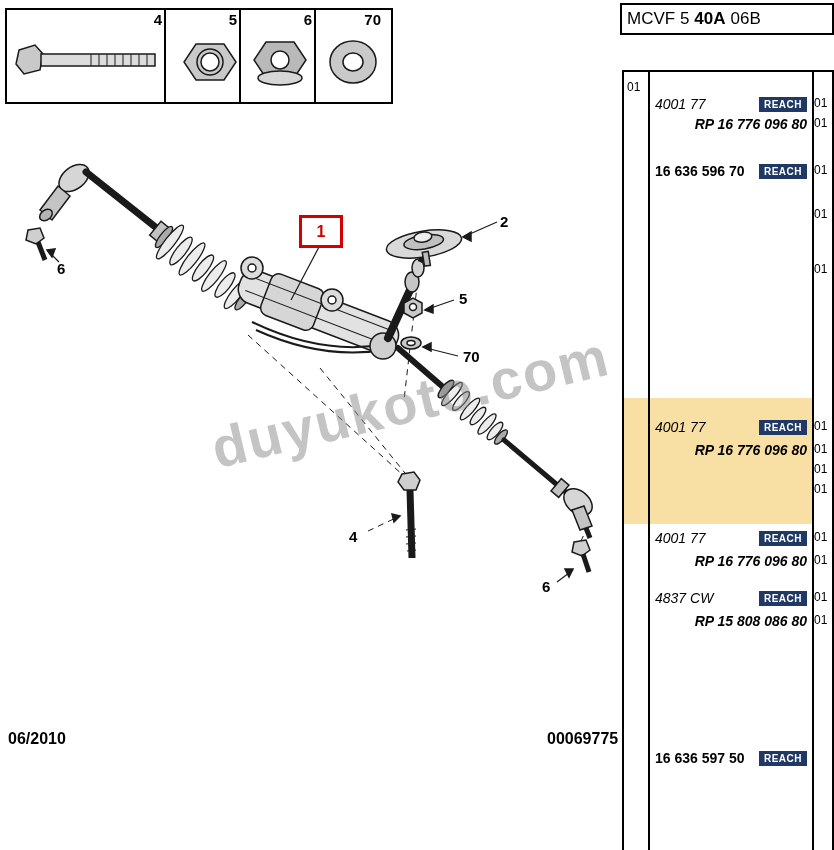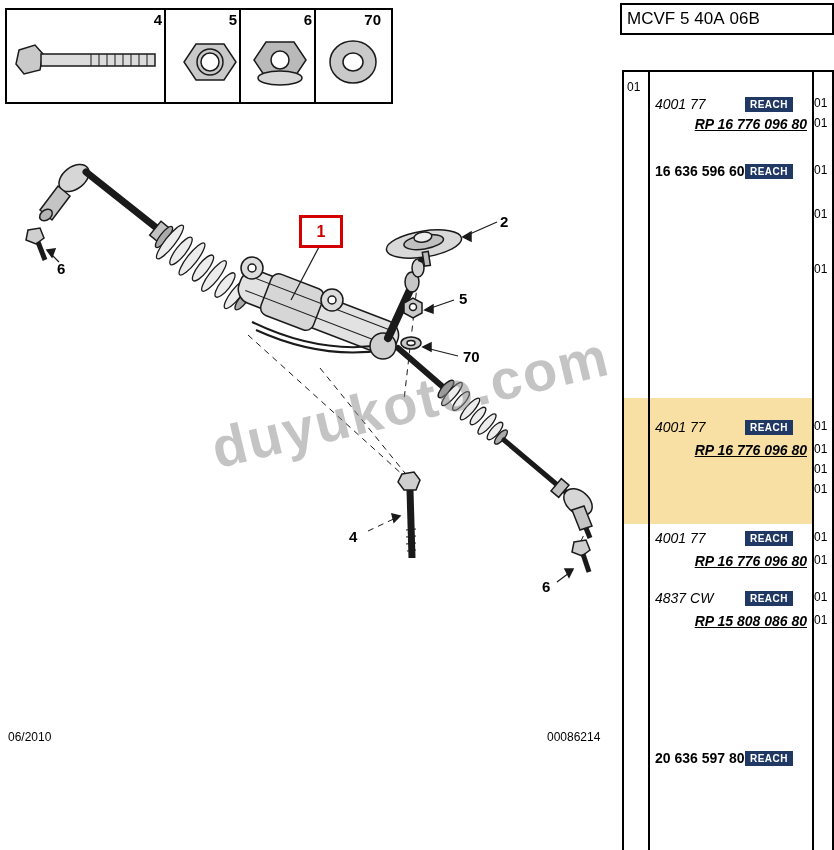--- a/index.html
+++ b/index.html
@@ -10,35 +10,35 @@
   .inset-divider{position:absolute;top:0;width:1.5px;height:100%;background:#000;}
   .inset-label{position:absolute;top:1px;width:22px;text-align:right;font-weight:bold;font-size:15px;}
   .inset-icon{position:absolute;}
   #illustration{position:absolute;left:0;top:110px;}
   #watermark{position:absolute;left:205px;top:418px;font-size:56px;font-weight:bold;
              color:#8a8a8a;opacity:.5;letter-spacing:2px;white-space:nowrap;
              transform:rotate(-13.5deg);transform-origin:0 0;z-index:6;}
   .callout{position:absolute;font-weight:bold;font-size:15px;z-index:7;}
   #callout-1{left:299px;top:215px;width:38px;height:27px;border:3px solid #D40000;color:#CC0000;
              background:#fff;display:flex;align-items:center;justify-content:center;font-size:16px;}
-  .footer-text{position:absolute;font-size:12px;font-weight:normal;}
+  .footer-text{position:absolute;font-size:16px;font-weight:bold;}
   
   #header-box{position:absolute;left:620px;top:3px;width:205px;height:28px;border:2px solid #000;
               display:flex;align-items:center;gap:5px;padding-left:5px;font-size:17px;background:#fff;}
-  .bold{font-weight:normal;}
+  .bold{font-weight:bold;}
   .vline{position:absolute;top:70px;width:1.5px;height:780px;background:#000;z-index:2;}
   #hline-top{position:absolute;left:622px;top:70px;width:211px;height:1.5px;background:#000;z-index:2;}
   #highlight-band{position:absolute;left:623px;top:398px;width:189px;height:126px;background:#F8DFA3;z-index:1;}
   #top-qty{position:absolute;left:627px;top:80px;font-size:12px;z-index:3;}
   .row{position:absolute;left:650px;width:183px;height:20px;display:flex;align-items:center;
        font-size:14px;z-index:3;}
   .row .ref{padding-left:5px;font-style:italic;}
   .row .ref.upright{font-style:normal;font-weight:bold;}
-  .row.rp .ref{margin-left:auto;margin-right:26px;padding-left:0;font-weight:bold;font-style:italic;text-decoration:underline;}
-  .badge{margin-left:auto;margin-right:40px;background:#1F3864;color:#fff;font-size:10px;
+  .row.rp .ref{margin-left:auto;margin-right:26px;padding-left:0;font-weight:bold;font-style:italic;}
+  .badge{margin-left:auto;margin-right:26px;background:#1F3864;color:#fff;font-size:10px;
          font-weight:bold;padding:2px 5px;letter-spacing:.5px;}
   .qty{position:absolute;right:0;top:2px;width:19px;font-size:12px;font-style:normal;font-weight:normal;}
 </style>
 </head>
 <body>
 
 <div id="page">
 
   <div id="inset-box">
     <div class="inset-divider" style="left:157px"></div>
@@ -226,21 +226,21 @@
 
   <div id="callout-1" class="callout">1</div>
   <div class="callout" style="left:500px;top:213px">2</div>
   <div class="callout" style="left:459px;top:290px">5</div>
   <div class="callout" style="left:463px;top:348px">70</div>
   <div class="callout" style="left:349px;top:528px">4</div>
   <div class="callout" style="left:57px;top:260px">6</div>
   <div class="callout" style="left:542px;top:578px">6</div>
 
   <div class="footer-text" style="left:8px;top:730px">06/2010</div>
-  <div class="footer-text" style="left:547px;top:730px">00086214</div>
+  <div class="footer-text" style="left:547px;top:730px">00069775</div>
 
   <div id="header-box">
     <span>MCVF 5</span>
     <span class="bold">40A</span>
     <span>06B</span>
   </div>
 
   <div id="highlight-band"></div>
 
   <div id="hline-top"></div>
@@ -256,21 +256,21 @@
     <span class="badge">REACH</span>
     <span class="qty">01</span>
   </div>
 
   <div class="row rp" style="top:114px">
     <span class="ref">RP 16 776 096 80</span>
     <span class="qty">01</span>
   </div>
 
   <div class="row" style="top:161px">
-    <span class="ref upright">16 636 596 60</span>
+    <span class="ref upright">16 636 596 70</span>
     <span class="badge">REACH</span>
     <span class="qty">01</span>
   </div>
 
   <div class="row" style="top:205px">
     <span class="qty">01</span>
   </div>
 
   <div class="row" style="top:260px">
     <span class="qty">01</span>
@@ -311,17 +311,17 @@
     <span class="badge">REACH</span>
     <span class="qty">01</span>
   </div>
 
   <div class="row rp" style="top:611px">
     <span class="ref">RP 15 808 086 80</span>
     <span class="qty">01</span>
   </div>
 
   <div class="row" style="top:748px">
-    <span class="ref upright">20 636 597 80</span>
+    <span class="ref upright">16 636 597 50</span>
     <span class="badge">REACH</span>
   </div>
 
 </div>
 
 </body></html>

